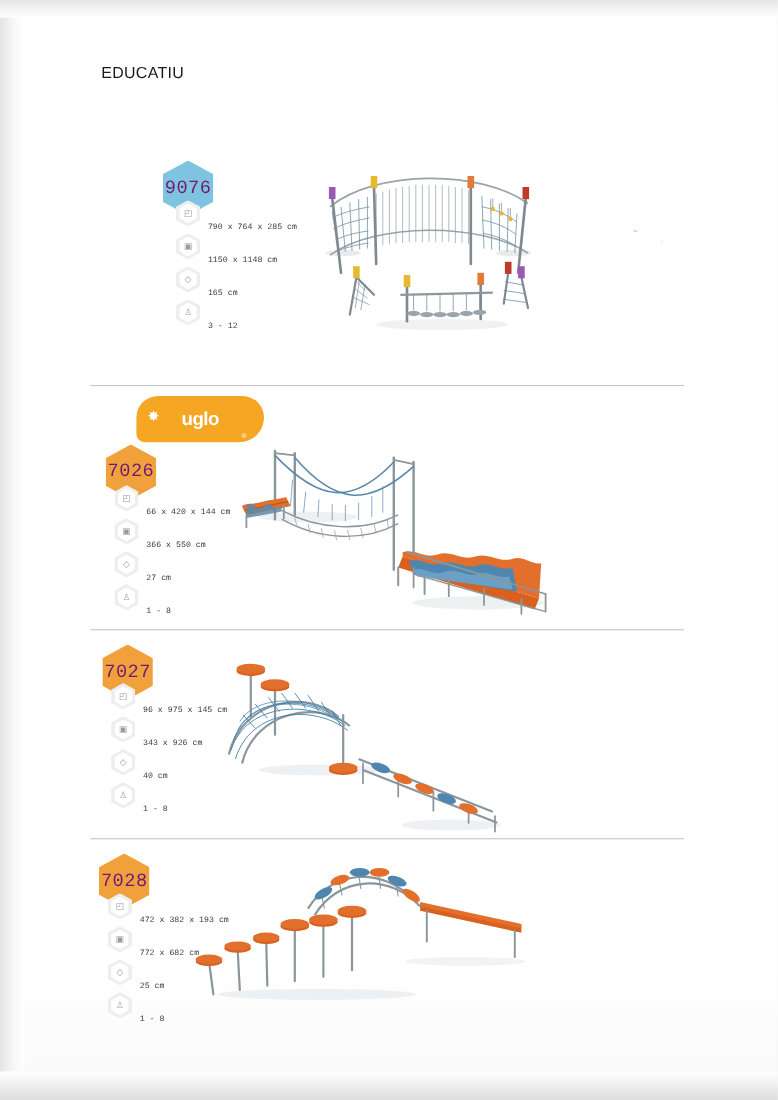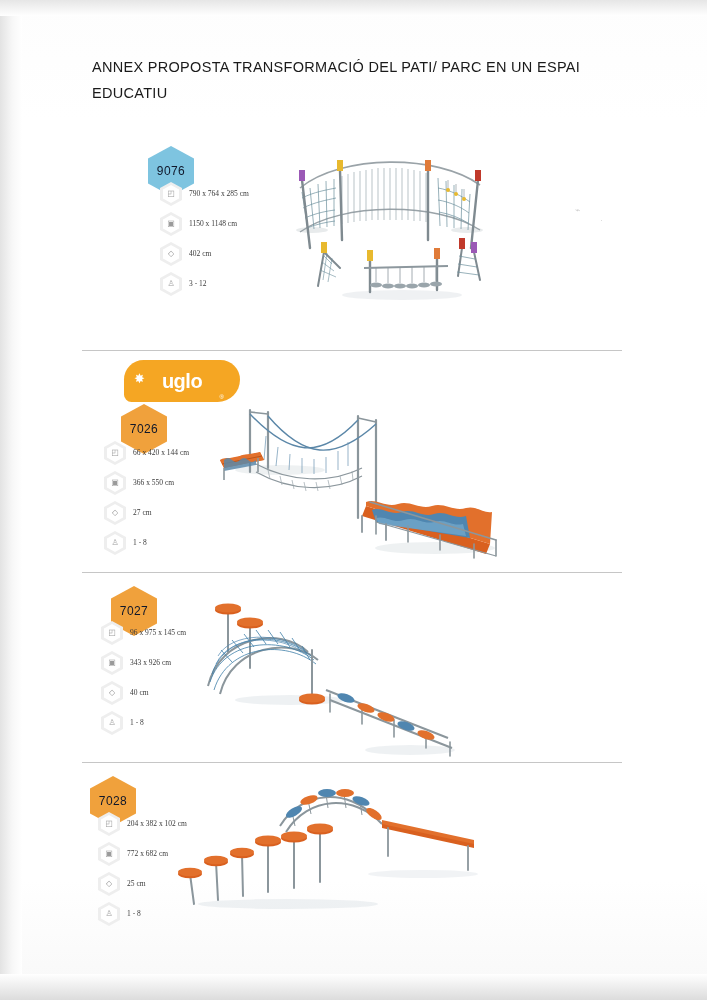--- a/index.html
+++ b/index.html
@@ -90,50 +90,50 @@
   }
   .hex-ico {
     position: absolute;
     left: 0; top: 0; width: 22px; height: 24px;
     display: flex; align-items: center; justify-content: center;
     font-size: 8px; color: #9a9a9a; line-height: 1;
   }
   .spec-text {
     position: absolute;
     left: 29px;
-    top: 7px;
+    top: 21px;
     font-size: 7.5px;
     color: #3a3a3a;
     white-space: nowrap;
-    font-family: Liberation Serif, serif;
+    font-family: Liberation Mono, monospace;
   }
   .code-badge {
     position: absolute;
     width: 46px; height: 50px;
     clip-path: polygon(50% 0%, 100% 25%, 100% 75%, 50% 100%, 0% 75%, 0% 25%);
     display: flex; align-items: center; justify-content: center;
-    font-size: 12px;
-    color: #0f172a;
+    font-size: 17px;
+    color: #701a75;
     letter-spacing: 0.4px;
-    font-family: Liberation Sans, sans-serif;
+    font-family: Liberation Mono, monospace;
   }
   .code-badge.blue { background: #7ec4e0; }
   .code-badge.orange { background: #f0a13c; }
 
   
   .brand {
     position: absolute;
     width: 116px; height: 42px;
     background: #f5a623;
     border-radius: 21px 21px 24px 8px;
     display: flex; align-items: center; justify-content: center;
   }
   .brand-text {
     color: #ffffff;
-    font-size: 20px;
+    font-size: 17px;
     font-weight: bold;
     letter-spacing: -0.5px;
     font-family: "Liberation Sans", sans-serif;
   }
   .brand-star {
     position: absolute;
     left: 10px; top: 11px;
     color: #ffffff;
     font-size: 13px;
   }
@@ -153,21 +153,20 @@
 
 <div class="page">
 
   <div class="scan-shadow-left"></div>
   <div class="scan-shadow-top"></div>
   <div class="scan-shadow-bottom"></div>
   <div class="smudge" style="left:575px; top:205px;">⌁</div>
   <div class="smudge" style="left:600px; top:215px;">·</div>
 
   <div class="doc-title">
-    <div>ANNEX PROPOSTA TRANSFORMACIÓ DEL PATI/ PARC EN UN ESPAI</div>
     <div>EDUCATIU</div>
   </div>
 
   <div class="section">
 
     <div class="code-badge blue" style="left:148px; top:146px;">9076</div>
 
     <div class="spec-col" style="left:160px; top:182px;">
       <div class="spec-row">
         <div class="hex">
@@ -181,21 +180,21 @@
             <div class="hex-inner"></div>
           </div>
         <div class="hex-ico">▣</div>
         <div class="spec-text">1150 x 1148 cm</div>
       </div>
       <div class="spec-row">
         <div class="hex">
             <div class="hex-inner"></div>
           </div>
         <div class="hex-ico">◇</div>
-        <div class="spec-text">402 cm</div>
+        <div class="spec-text">165 cm</div>
       </div>
       <div class="spec-row">
         <div class="hex">
             <div class="hex-inner"></div>
           </div>
         <div class="hex-ico">♙</div>
         <div class="spec-text">3 - 12</div>
       </div>
     </div>
 
@@ -327,21 +326,21 @@
   </div>
 
   <div class="brand" style="left:124px; top:360px;">
     <span class="brand-star">✸</span>
     <span class="brand-text">uglo</span>
     <span class="brand-sub">®</span>
   </div>
 
   <div class="section">
 
-    <div class="code-badge orange" style="left:96px; top:404px;margin-left:25px;">7026</div>
+    <div class="code-badge orange" style="left:96px; top:404px;">7026</div>
 
     <div class="spec-col" style="left:104px; top:441px;">
       <div class="spec-row">
         <div class="hex">
             <div class="hex-inner"></div>
           </div>
         <div class="hex-ico">◰</div>
         <div class="spec-text">66 x 420 x 144 cm</div>
       </div>
       <div class="spec-row">
@@ -444,21 +443,21 @@
           <path d="M196 126 L196 142"></path>
         </g>
       </svg>
     </div>
 
     <div class="divider" style="left:82px; top:572px; width:540px;"></div>
   </div>
 
   <div class="section">
 
-    <div class="code-badge orange" style="left:93px; top:586px;margin-left:18px;">7027</div>
+    <div class="code-badge orange" style="left:93px; top:586px;">7027</div>
 
     <div class="spec-col" style="left:101px; top:621px;">
       <div class="spec-row">
         <div class="hex">
             <div class="hex-inner"></div>
           </div>
         <div class="hex-ico">◰</div>
         <div class="spec-text">96 x 975 x 145 cm</div>
       </div>
       <div class="spec-row">
@@ -551,21 +550,21 @@
   <div class="section">
 
     <div class="code-badge orange" style="left:90px; top:776px;">7028</div>
 
     <div class="spec-col" style="left:98px; top:812px;">
       <div class="spec-row">
         <div class="hex">
             <div class="hex-inner"></div>
           </div>
         <div class="hex-ico">◰</div>
-        <div class="spec-text">204 x 382 x 102 cm</div>
+        <div class="spec-text">472 x 382 x 193 cm</div>
       </div>
       <div class="spec-row">
         <div class="hex">
             <div class="hex-inner"></div>
           </div>
         <div class="hex-ico">▣</div>
         <div class="spec-text">772 x 682 cm</div>
       </div>
       <div class="spec-row">
         <div class="hex">

